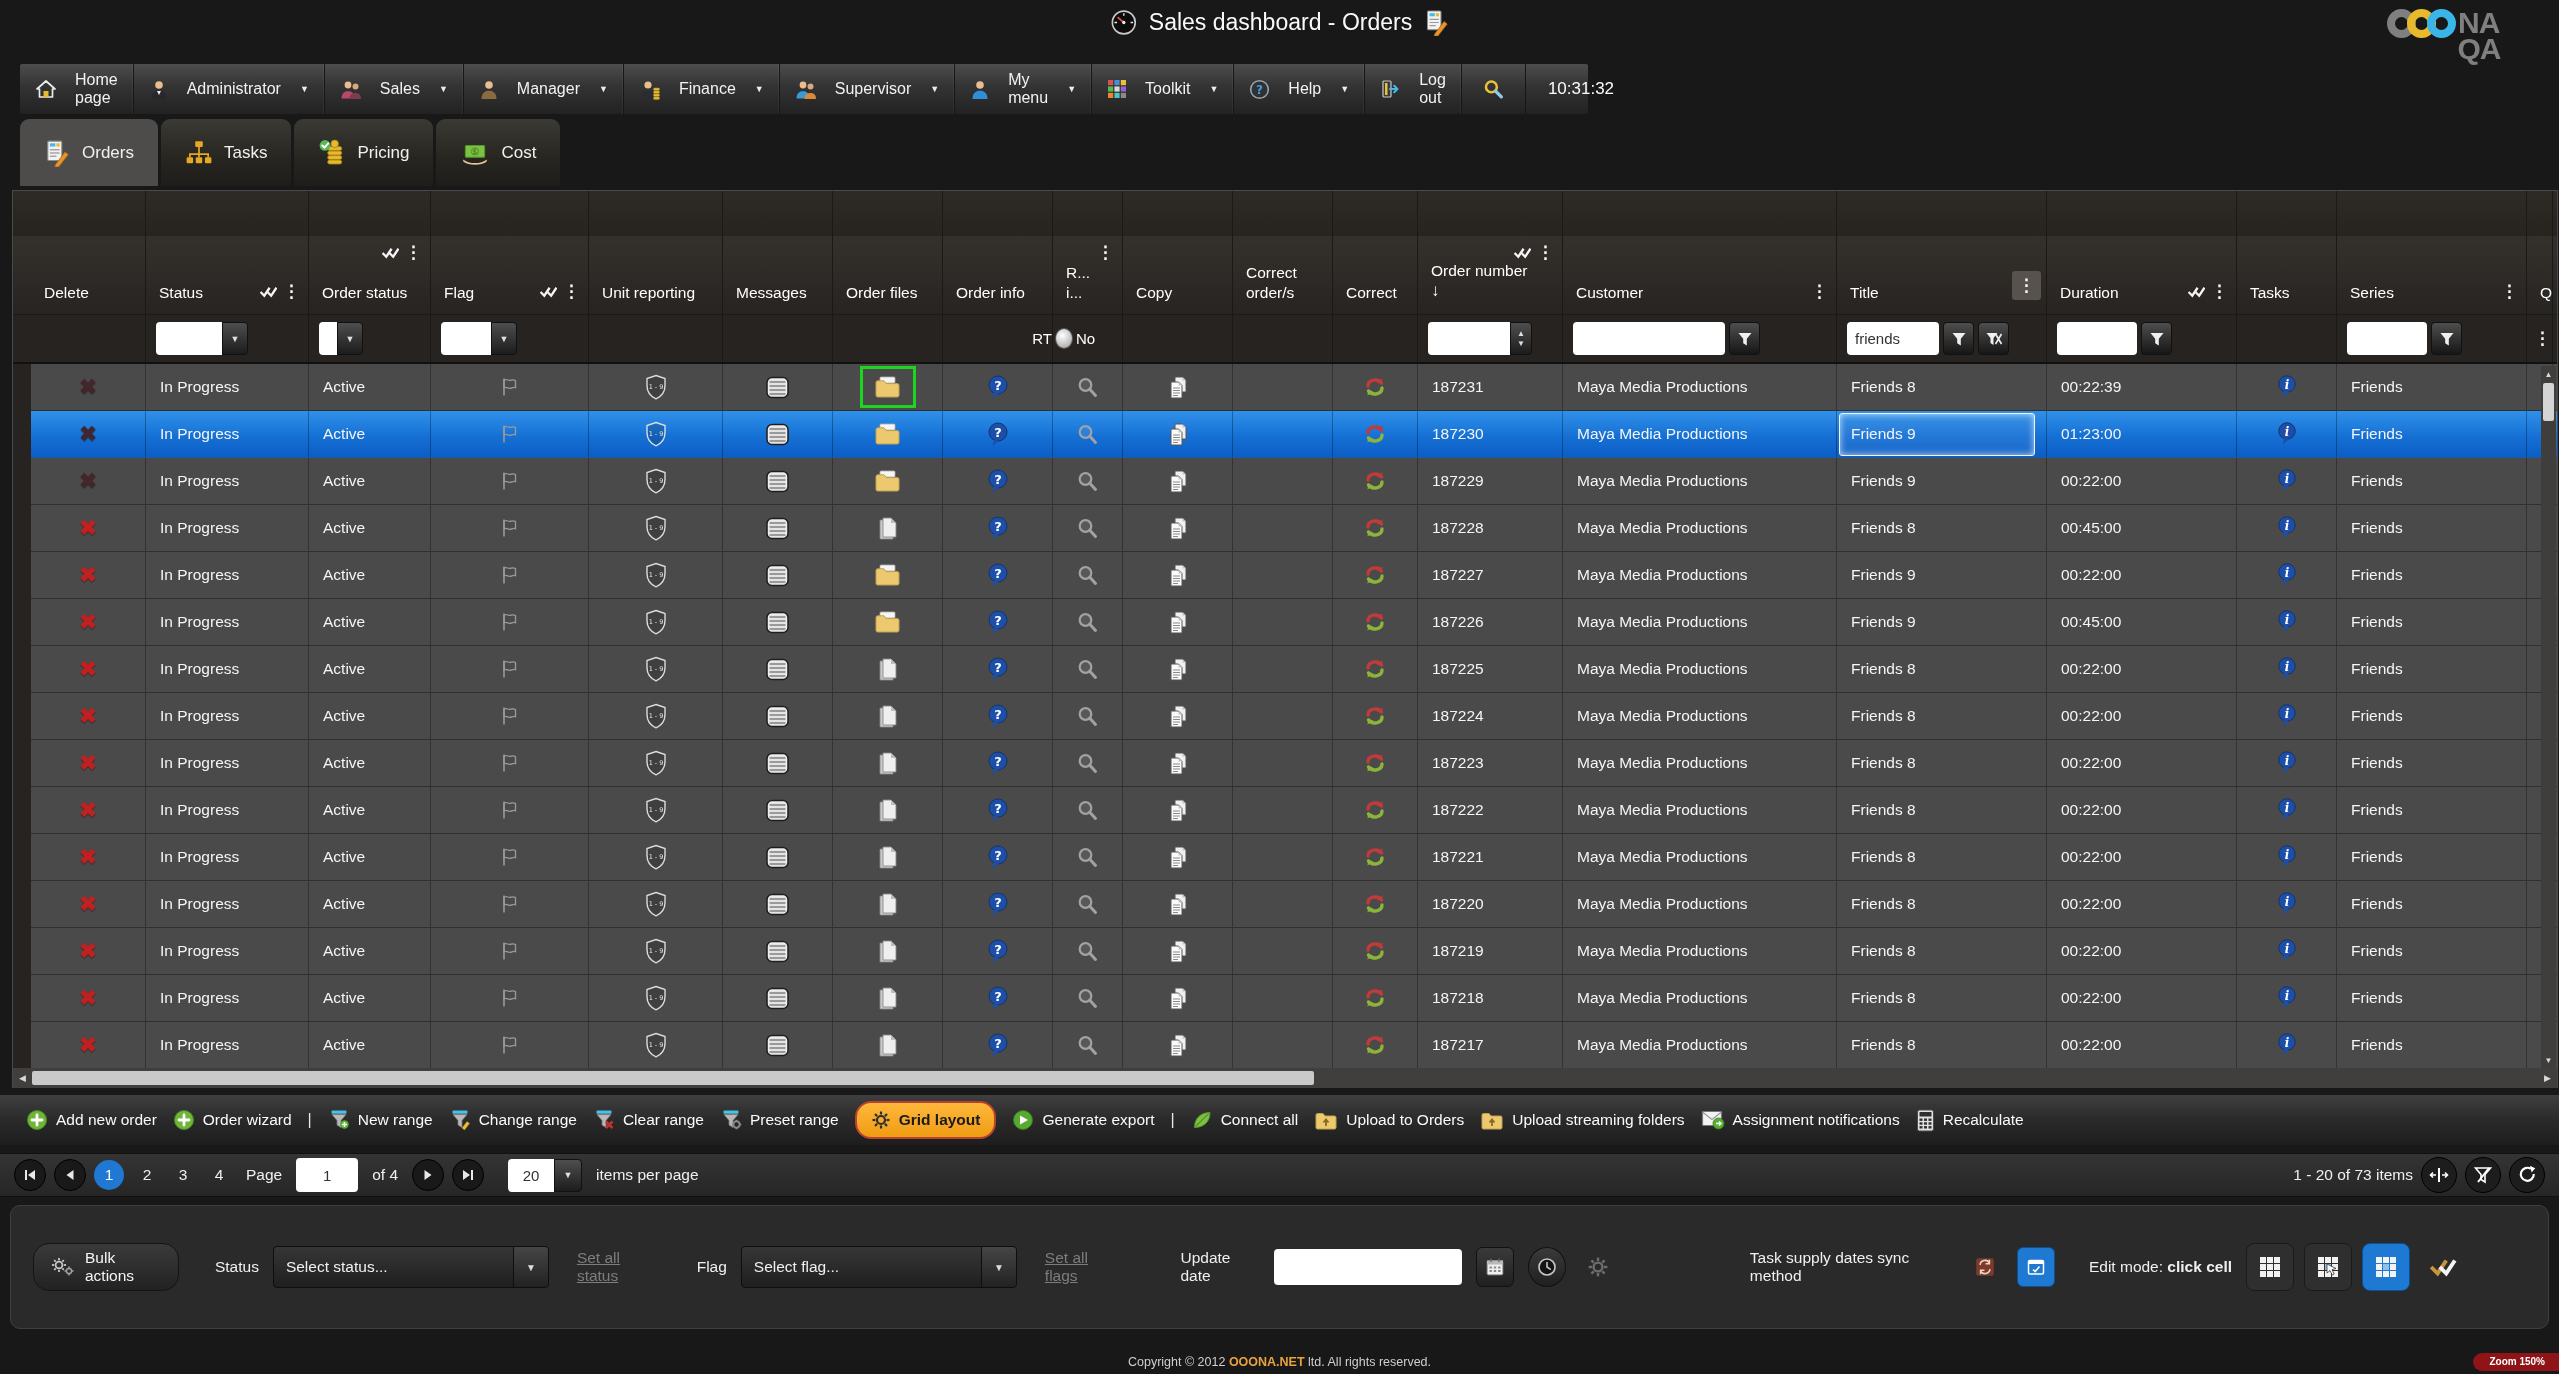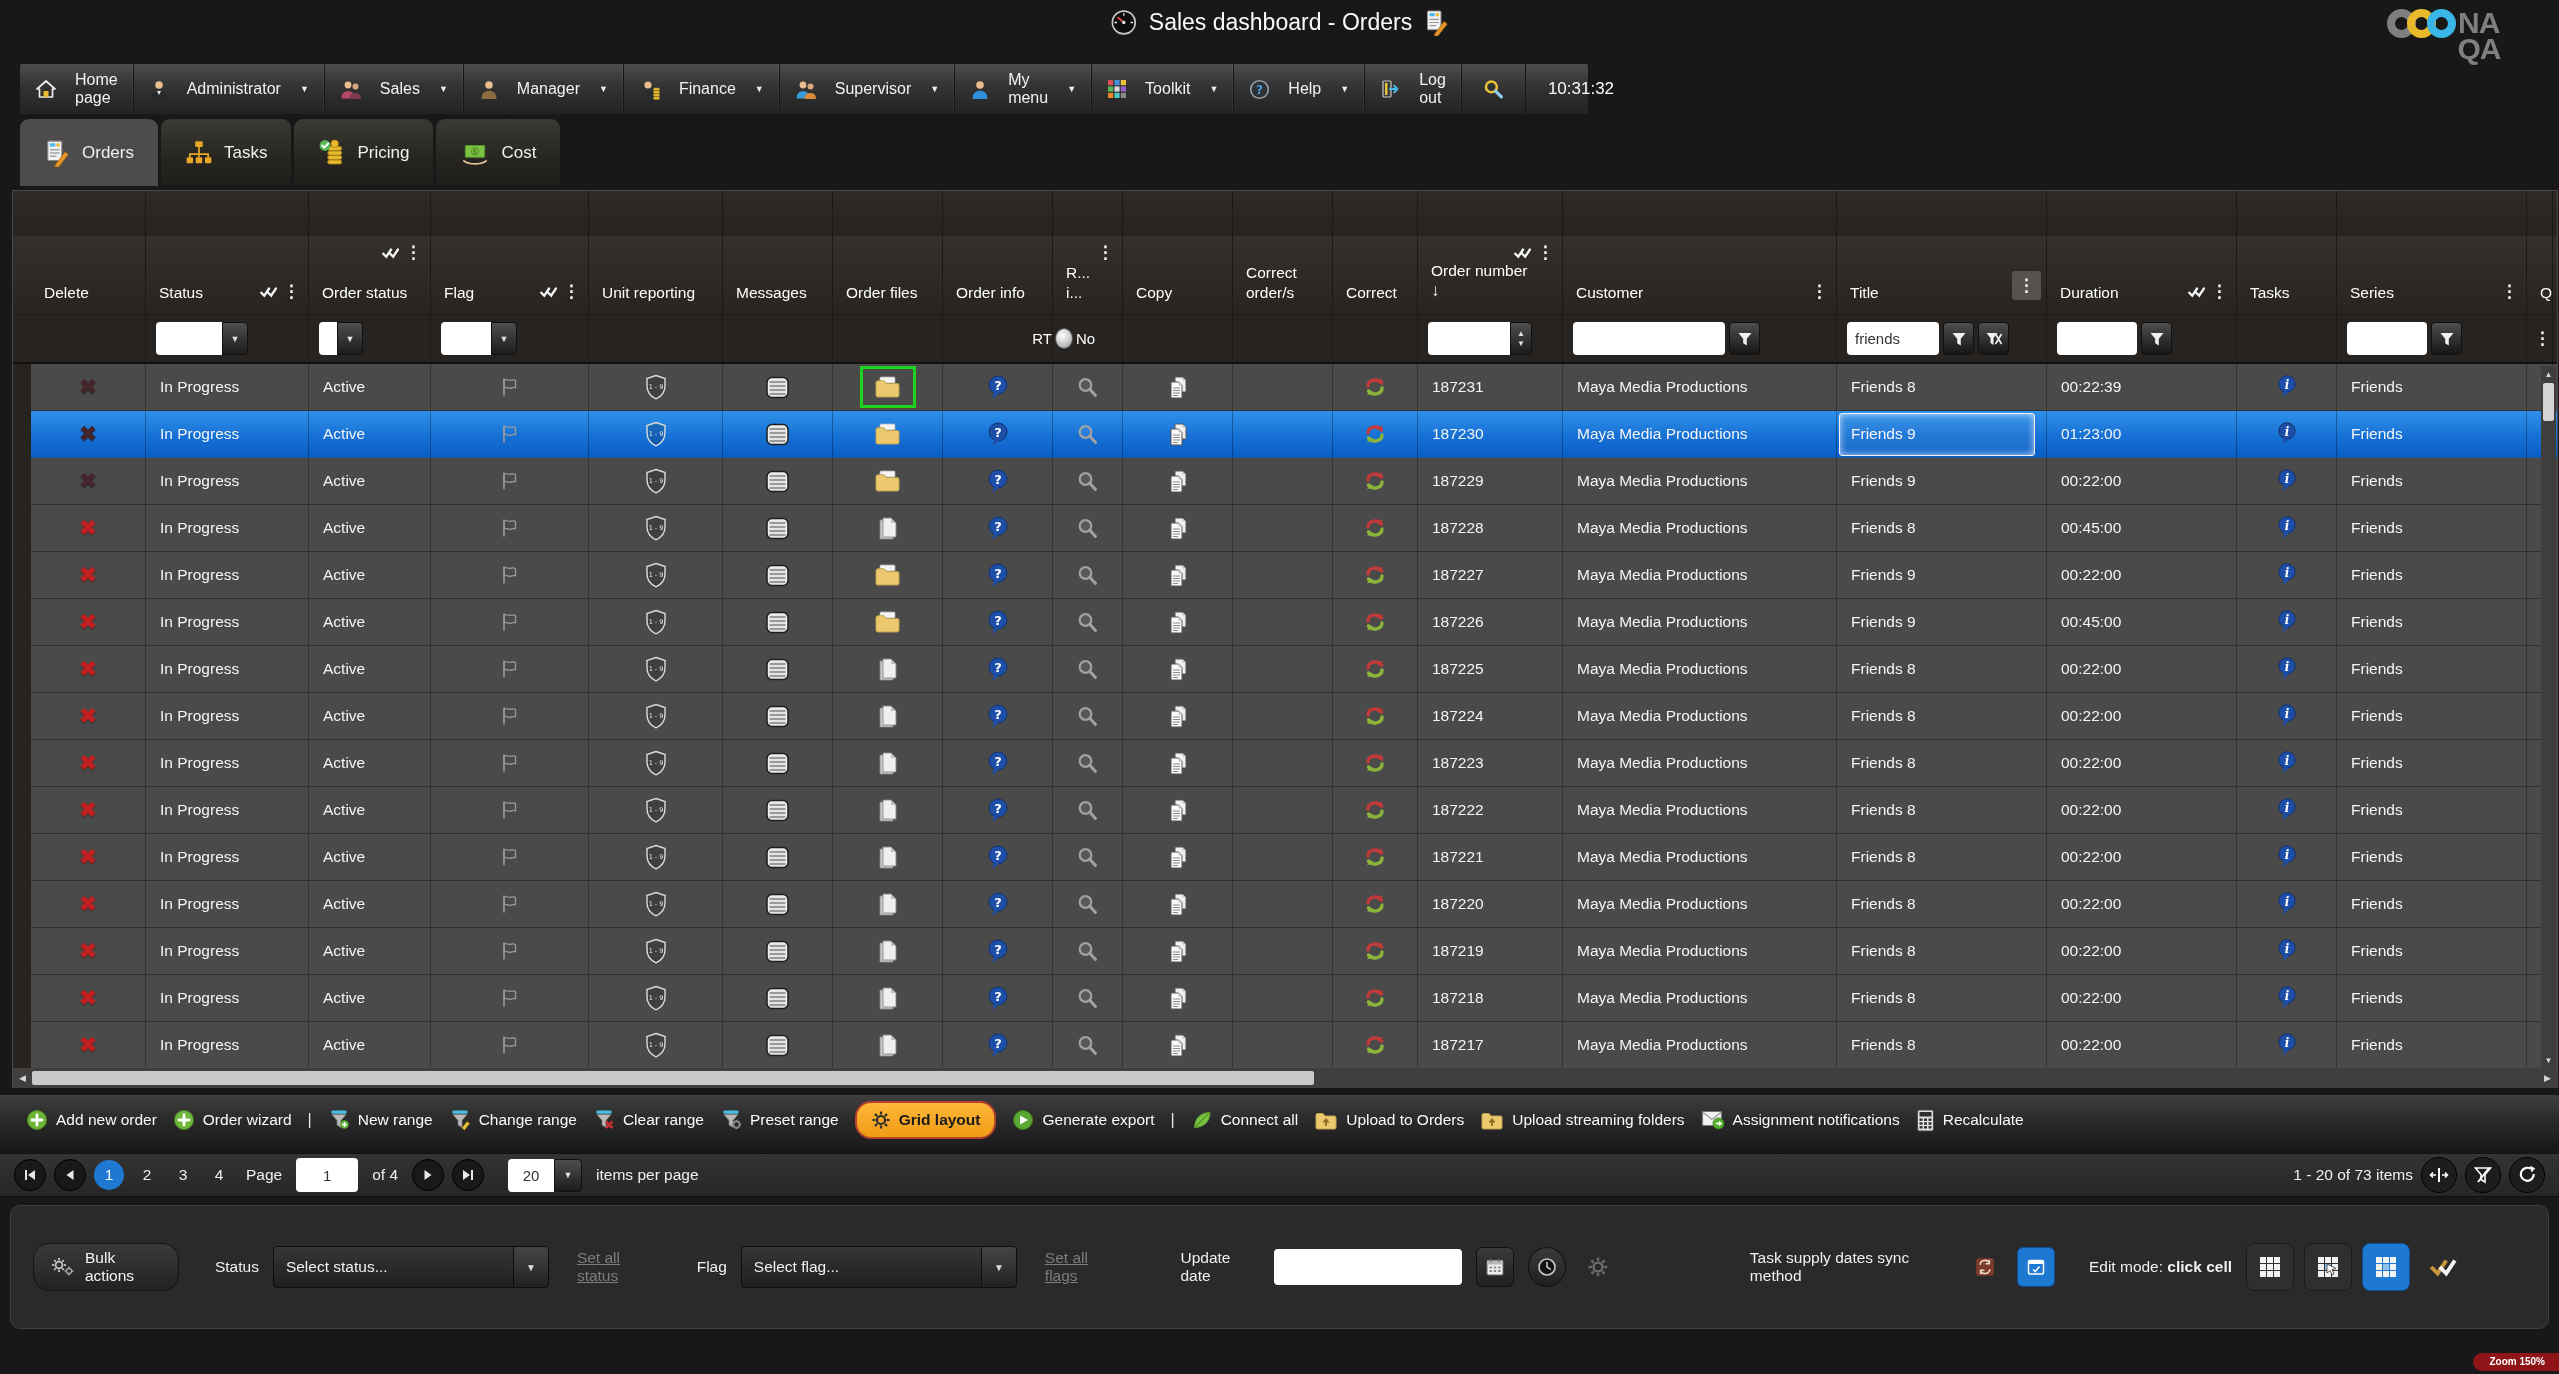--- a/index.html
+++ b/index.html
@@ -2810,15 +2810,18 @@
           <span class="svgicon">
             <svg width="28" height="20" viewBox="0 0 26 18">
               <path d="M2 9 L8 15 L16 3" fill="none" stroke="#c8953a" stroke-width="3.6"></path>
               <path d="M10 9 L16 15 L24 3" fill="none" stroke="#f5f5f5" stroke-width="3.6"></path>
             </svg>
           </span>
         </span>
     </div>
   </div>
 
+  <div class="copyright">
+    <span>Copyright © 2012 </span><span class="brand">OOONA.NET</span><span> ltd. All rights reserved.</span>
+  </div>
   <div class="zoom-badge">Zoom 150%</div>
 
 </div>
 
 </body></html>

